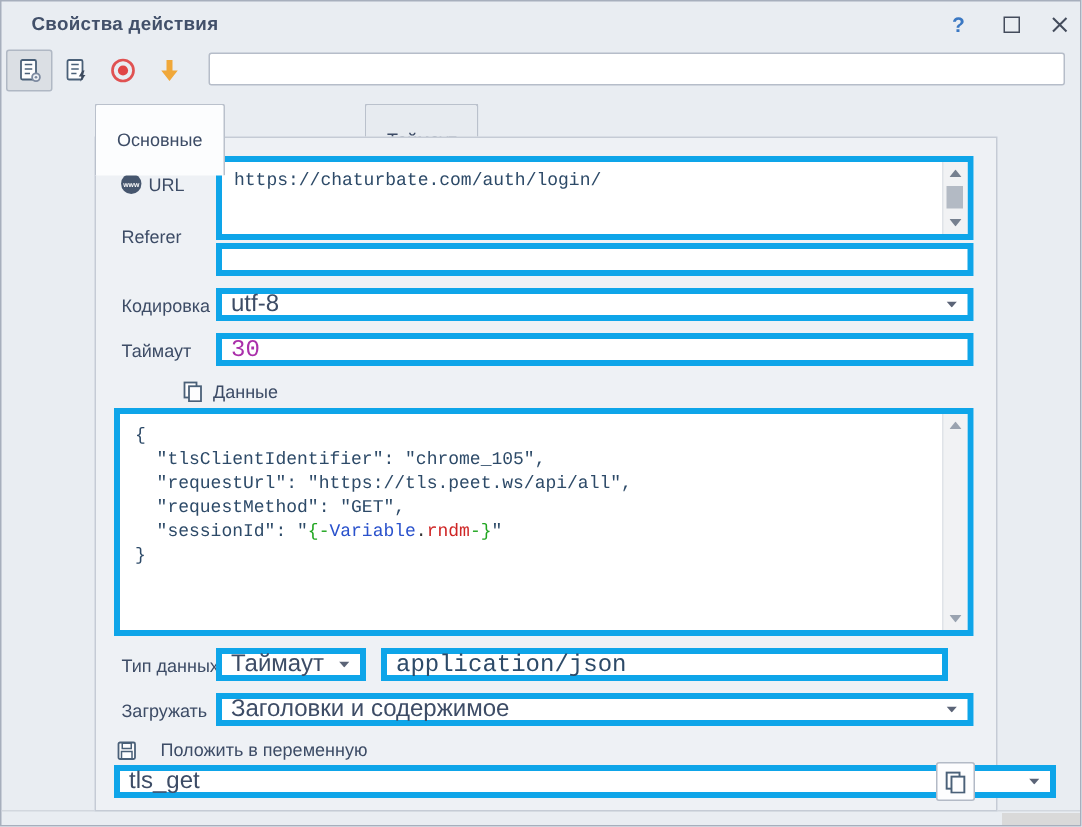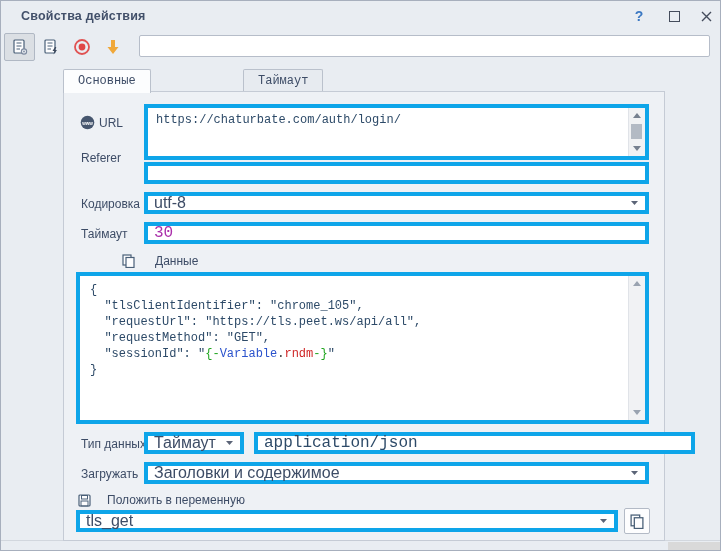--- a/index.html
+++ b/index.html
@@ -15,21 +15,21 @@
   .tb-btn{position:absolute;top:5px;width:22px;height:20px;display:flex;align-items:center;justify-content:center;cursor:default;}
   .help-btn{left:627px;color:#3b78c3;font-weight:bold;font-size:14px;}
   .max-btn{left:662px;}
   .close-btn{left:694px;color:#444c5c;font-size:13px;}
   .max-square{width:9px;height:9px;border:1.5px solid #444c5c;}
   
   .tbtn{position:absolute;top:32px;width:29px;height:26px;display:flex;align-items:center;justify-content:center;border:1px solid transparent;border-radius:2px;}
   .tbtn.selected{background:#dbdfe4;border-color:#b0b8c4;}
   .toolbar-input{position:absolute;left:138px;top:34px;width:571px;height:22px;box-sizing:border-box;border:1px solid #b6bdc9;border-radius:2px;background:#fff;font-family:"Liberation Sans",sans-serif;font-size:12px;padding:0 6px;outline:none;color:#2d4a68;}
   
-  .tab{position:absolute;top:68px;height:22px;line-height:22px;padding:0 14px;background:#e7ebf0;border:1px solid #bac1cc;border-bottom:none;border-radius:2px 2px 0 0;color:#3d4c66;font-family:Liberation Mono, monospace;}
+  .tab{position:absolute;top:68px;height:22px;line-height:22px;padding:12px 14px;background:#e7ebf0;border:1px solid #bac1cc;border-bottom:none;border-radius:2px 2px 0 0;color:#3d4c66;}
   .tab.active{background:#fcfdfe;height:23px;z-index:3;}
   .panel{position:absolute;left:62px;top:90px;width:602px;height:450px;box-sizing:border-box;border:1px solid #c5cbd5;background:#eef1f5;z-index:1;}
   
   .flabel{position:absolute;color:#3d4c66;font-size:12px;z-index:2;}
   .box{position:absolute;box-sizing:border-box;border:4px solid #0ea5e9;background:#fff;z-index:2;}
   .mono{font-family:"Liberation Mono","DejaVu Sans Mono",monospace;font-size:12px;color:#2d4a68;}
   .finput{left:143px;width:505px;height:22px;font-size:16px;padding:0 6px;display:flex;align-items:center;}
   input.finput{font-family:"Liberation Sans",sans-serif;outline:none;color:#2d4a68;}
   .sel-arrow{position:absolute;right:7px;top:50%;margin-top:-2px;}
   
@@ -131,21 +131,21 @@
     <svg class="sel-arrow" width="7" height="4" viewBox="0 0 7 4">
         <polygon points="0,0 7,0 3.5,4" fill="#5b6477"></polygon>
       </svg>
   </div>
 
   <div class="flabel" style="left:80px;top:226px;">Таймаут</div>
   <div class="box finput mono" style="top:221px;color:#aa2faa;">
     <span style="color:#aa2faa;">30</span>
   </div>
 
-  <div class="flabel" style="left:77px;top:253px;display:flex;align-items:flex-start;gap:20px;padding-left:44px;">
+  <div class="flabel" style="left:77px;top:253px;display:flex;align-items:flex-start;gap:7px;padding-left:44px;">
     <svg width="13" height="14" viewBox="0 0 13 14">
       <rect x="1" y="1" width="8" height="10" fill="#fdfdfe" stroke="#4a6078" stroke-width="1.2"></rect>
       <rect x="4" y="3.5" width="8" height="10" fill="#fdfdfe" stroke="#4a6078" stroke-width="1.2"></rect>
     </svg>
     <span>Данные</span>
   </div>
   <div class="box codebox mono">
     <div class="codelines"><div><span style="color: rgb(45, 74, 104);">{</span></div><div><span style="color: rgb(45, 74, 104);">  "tlsClientIdentifier": "chrome_105",</span></div><div><span style="color: rgb(45, 74, 104);">  "requestUrl": "https://tls.peet.ws/api/all",</span></div><div><span style="color: rgb(45, 74, 104);">  "requestMethod": "GET",</span></div><div><span style="color: rgb(45, 74, 104);">  "sessionId": "</span><span style="color: rgb(31, 165, 31);">{-</span><span style="color: rgb(42, 82, 204);">Variable</span><span style="color: rgb(51, 51, 51);">.</span><span style="color: rgb(207, 38, 38);">rndm</span><span style="color: rgb(31, 165, 31);">-}</span><span style="color: rgb(45, 74, 104);">"</span></div><div><span style="color: rgb(45, 74, 104);">}</span></div></div>
     <div class="vscroll">
       <div class="sbtn up">
@@ -161,41 +161,41 @@
     </div>
   </div>
 
   <div class="flabel" style="left:80px;top:436px;">Тип данных</div>
   <div class="box finput" style="top:431px;width:100px;">
     <span>Таймаут</span>
     <svg class="sel-arrow" width="7" height="4" viewBox="0 0 7 4">
         <polygon points="0,0 7,0 3.5,4" fill="#5b6477"></polygon>
       </svg>
   </div>
-  <div class="box finput mono" style="left:253px;top:431px;width:441px;">
+  <div class="box finput mono" style="left:253px;top:431px;width:378px;">
     <span>application/json</span>
   </div>
 
   <div class="flabel" style="left:80px;top:466px;">Загружать</div>
   <div class="box finput" style="top:461px;">
     <span>Заголовки и содержимое</span>
     <svg class="sel-arrow" width="7" height="4" viewBox="0 0 7 4">
         <polygon points="0,0 7,0 3.5,4" fill="#5b6477"></polygon>
       </svg>
   </div>
 
   <div class="flabel" style="left:77px;top:492px;display:flex;align-items:center;gap:16px;">
     <svg width="13" height="13" viewBox="0 0 13 13">
       <rect x="1" y="1" width="11" height="11" rx="1" fill="#fdfdfe" stroke="#4a6078" stroke-width="1.2"></rect>
       <rect x="3.5" y="1.5" width="6" height="3.5" fill="none" stroke="#4a6078" stroke-width="1"></rect>
       <rect x="3" y="7" width="7" height="5" fill="none" stroke="#4a6078" stroke-width="1"></rect>
     </svg>
     <span>Положить в переменную</span>
   </div>
-  <div class="box finput" style="left:75px;top:509px;width:542px;text-align:right;">
+  <div class="box finput" style="left:75px;top:509px;width:628px;text-align:right;">
     <span>tls_get</span>
     <svg class="sel-arrow" width="7" height="4" viewBox="0 0 7 4">
         <polygon points="0,0 7,0 3.5,4" fill="#5b6477"></polygon>
       </svg>
   </div>
   <div class="copy-btn">
     <svg width="14" height="15" viewBox="0 0 13 14">
       <rect x="1" y="1" width="8" height="10" fill="#fdfdfe" stroke="#4a6078" stroke-width="1.2"></rect>
       <rect x="4" y="3.5" width="8" height="10" fill="#fdfdfe" stroke="#4a6078" stroke-width="1.2"></rect>
     </svg>

